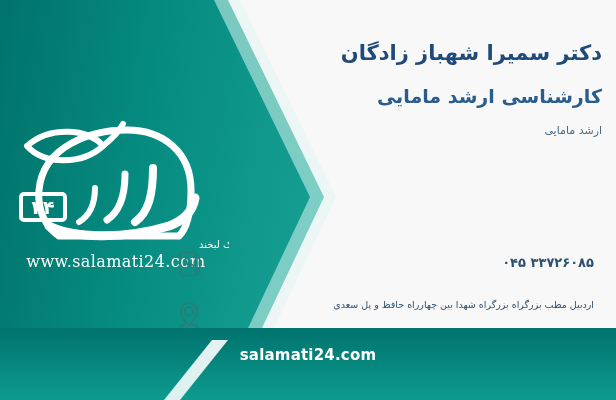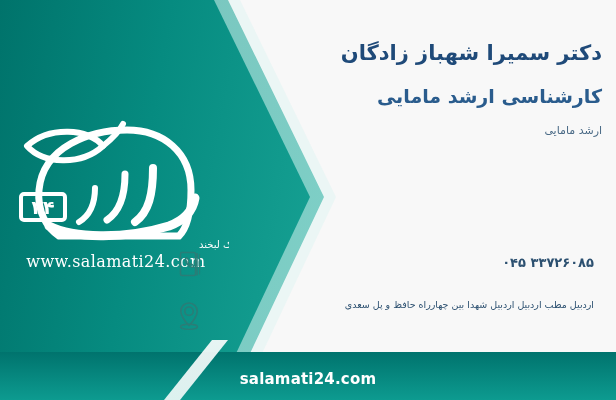--- a/index.html
+++ b/index.html
@@ -176,21 +176,21 @@
     font-size: 9.5px;
     line-height: 15px;
   }
 
   
   .bottom-bar {
     position: absolute;
     left: 0;
     right: 0;
     bottom: 0;
-    height: 48px;
+    height: 72px;
     background: linear-gradient(180deg, #00736d 0%, #0d9b90 100%);
     margin-top: 22px;
   }
   .bottom-bar-site {
     position: absolute;
     left: 0;
     right: 0;
     top: 18px;
     text-align: center;
     color: #ffffff;
@@ -275,21 +275,21 @@
     <div class="c-row">
       <span class="c-icon">
         <svg width="26" height="30" viewBox="0 0 26 30" aria-hidden="true">
           <path d="M13 2 C8.4 2 4.8 5.6 4.8 10.2 C4.8 16 13 24.5 13 24.5
                    C13 24.5 21.2 16 21.2 10.2 C21.2 5.6 17.6 2 13 2 Z" fill="none" stroke="#2a7d77" stroke-width="1.6"></path>
           <circle cx="13" cy="10.2" r="4.2" fill="none" stroke="#2a7d77" stroke-width="1.6"></circle>
           <ellipse cx="13" cy="25.8" rx="8.5" ry="2.6" fill="none" stroke="#2a7d77" stroke-width="1.4"></ellipse>
         </svg>
       </span>
       <span class="c-text">
-        <div class="address-line">اردبیل مطب اردبیل اردبیل شهدا بین چهارراه حافظ و پل سعدی</div>
+        <div class="address-line">اردبیل مطب بزرگراه بزرگراه شهدا بین چهارراه حافظ و پل سعدی</div>
       </span>
     </div>
 
   </div>
 
   <div class="bottom-bar">
     <div class="bar-notch"></div>
     <div class="bottom-bar-site">salamati24.com</div>
   </div>
 

